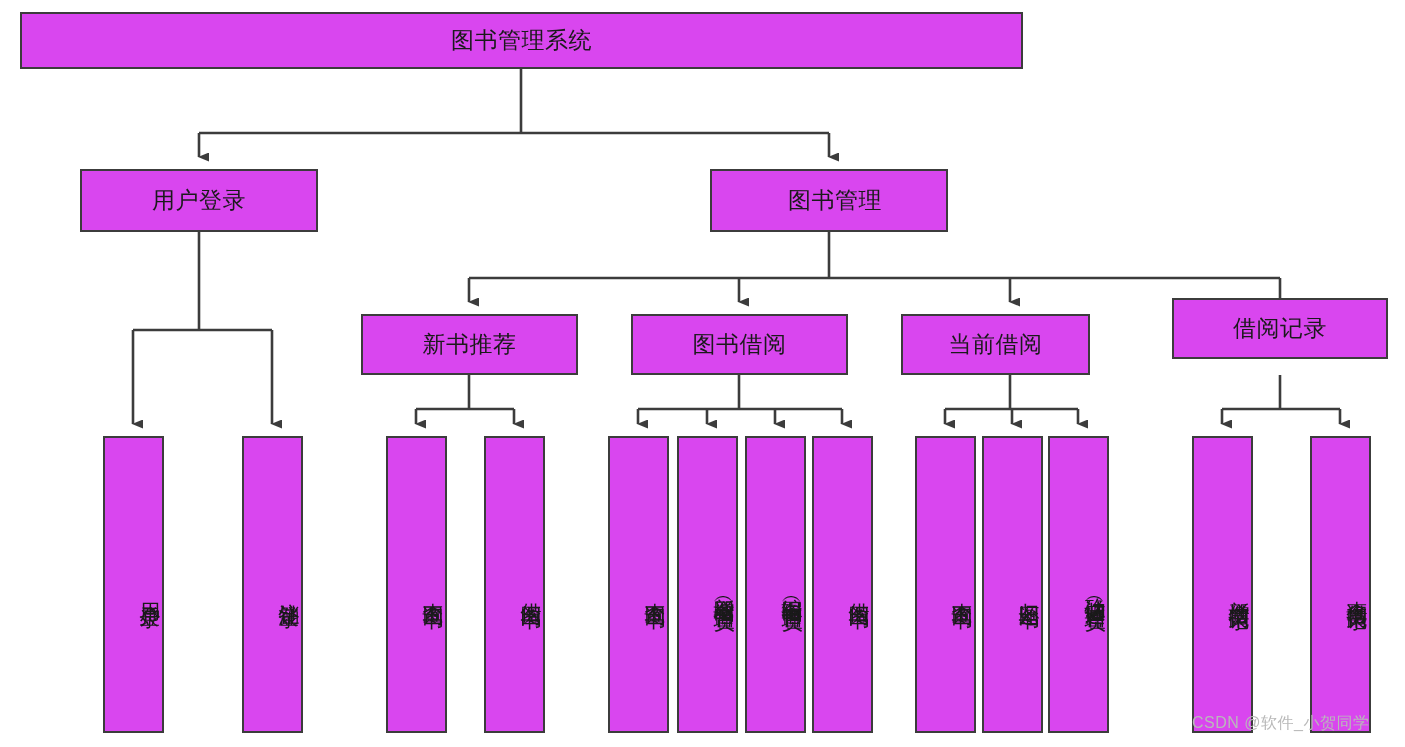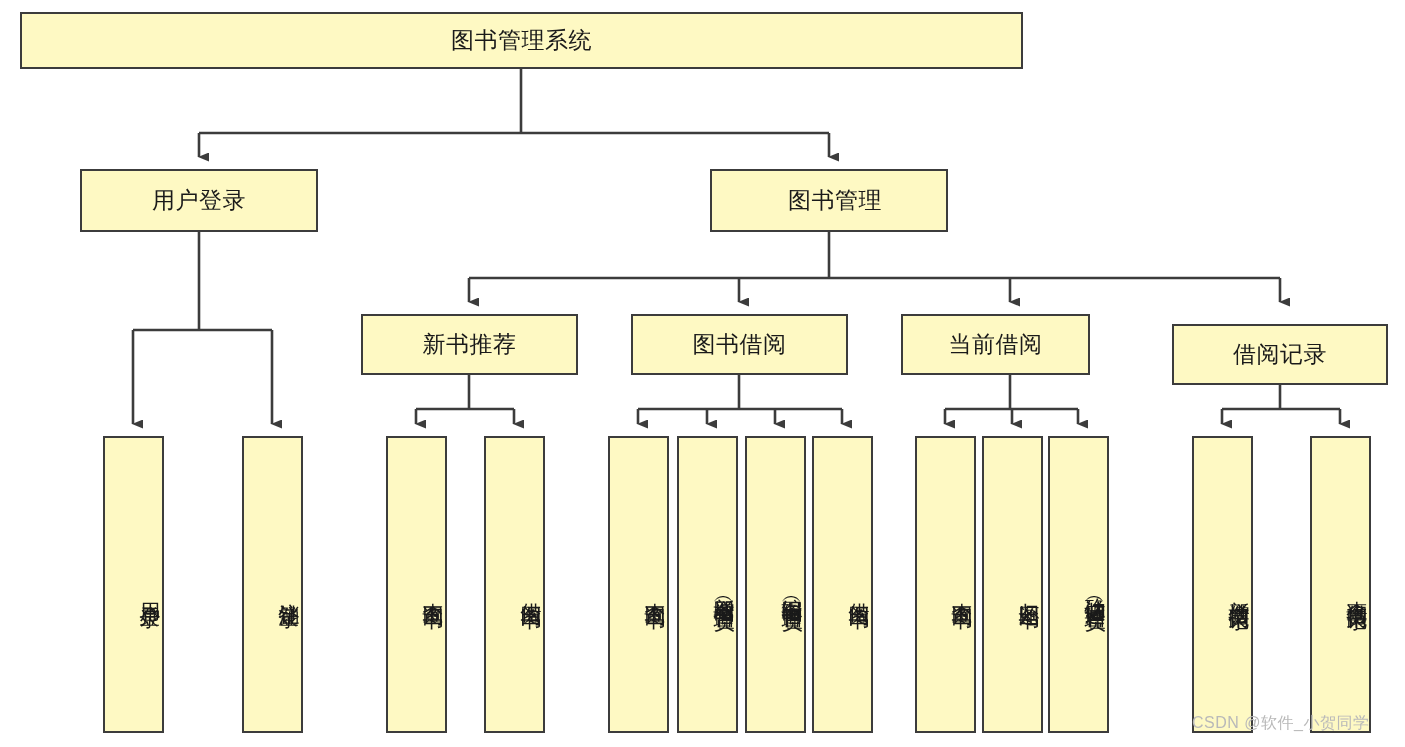--- a/index.html
+++ b/index.html
@@ -22,21 +22,21 @@
     left: 0;
     top: 0;
     width: 1405px;
     height: 747px;
     pointer-events: none;
   }
   .node {
     position: absolute;
     box-sizing: border-box;
     border: 2px solid #3c3c3c;
-    background: #fef9c3;
+    background: #d946ef;
     display: flex;
     align-items: center;
     justify-content: center;
     color: #1a1a1a;
     line-height: 1.18;
   }
   .node.horiz {
     font-size: 23px;
     letter-spacing: 0.5px;
   }
@@ -134,21 +134,21 @@
 
   <div class="node horiz" style="left: 361px; top: 314px; width: 217px; height: 61px;">
     <span>新书推荐</span>
   </div>
   <div class="node horiz" style="left: 631px; top: 314px; width: 217px; height: 61px; text-align: center;">
     <span>图书借阅</span>
   </div>
   <div class="node horiz" style="left: 901px; top: 314px; width: 189px; height: 61px;">
     <span>当前借阅</span>
   </div>
-  <div class="node horiz" style="left: 1172px; top: 324px; width: 216px; height: 61px;">
+  <div class="node horiz" style="left: 1172px; top: 298px; width: 216px; height: 61px;">
     <span>借阅记录</span>
   </div>
 
   <div class="node vert" style="left: 103px; top: 436px; width: 61px; height: 297px;">
     <span>用户登录</span>
   </div>
   <div class="node vert" style="left: 242px; top: 436px; width: 61px; height: 297px;">
     <span>注销登录</span>
   </div>
   <div class="node vert" style="left: 386px; top: 436px; width: 61px; height: 297px;">

